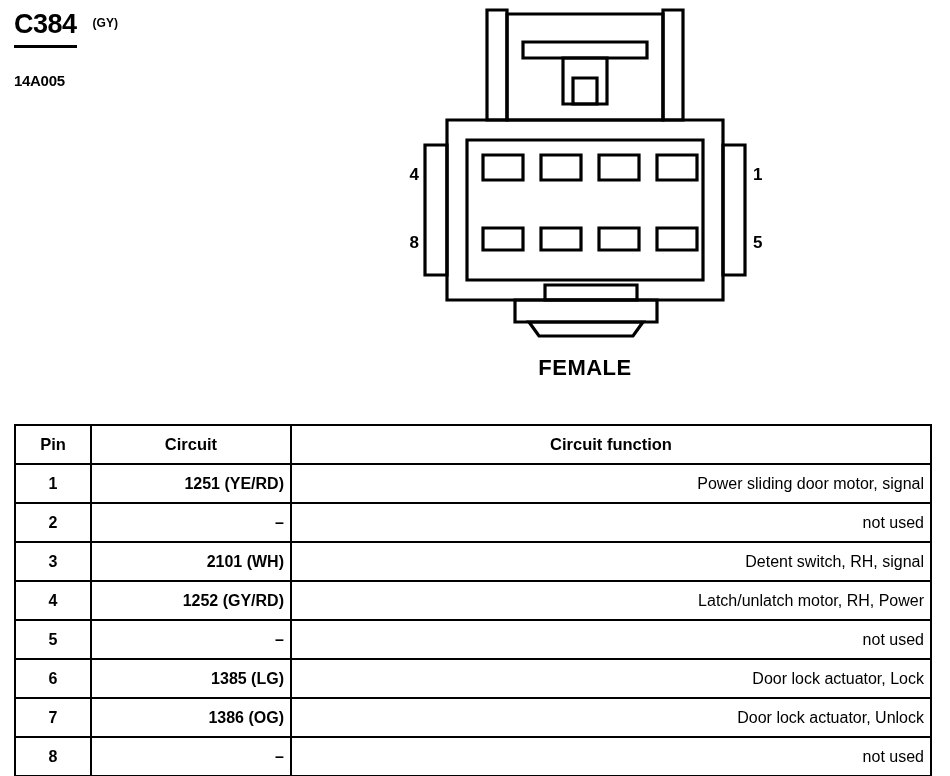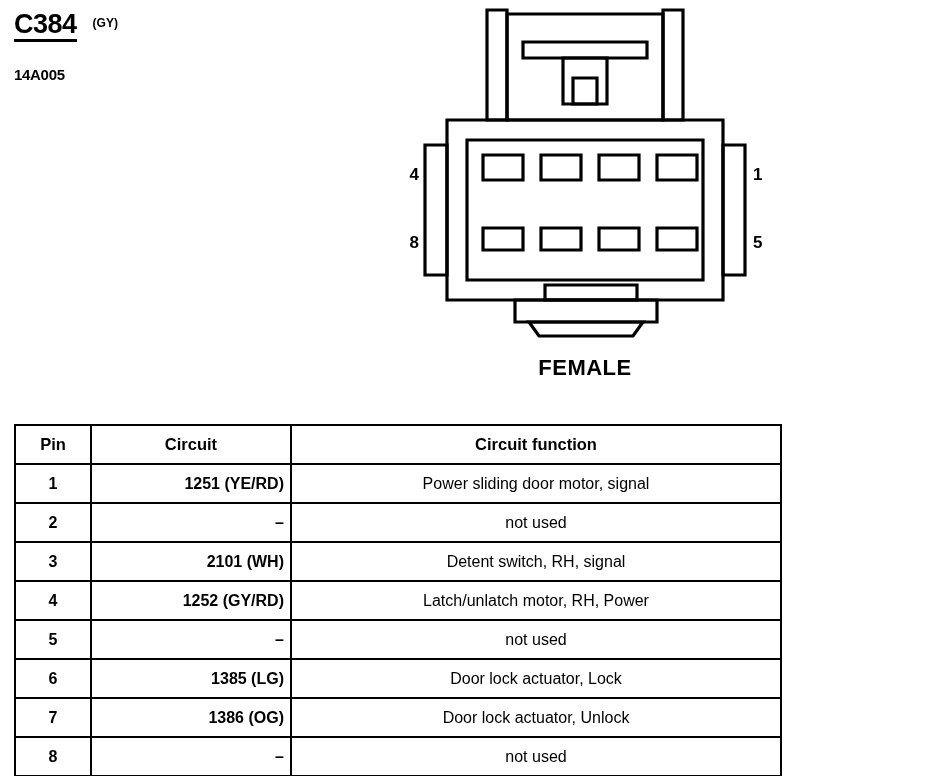--- a/index.html
+++ b/index.html
@@ -25,21 +25,21 @@
   }
   #connector-id-row {
     display: flex;
     align-items: baseline;
   }
   #connector-id {
     font-size: 27px;
     font-weight: bold;
     letter-spacing: -0.5px;
     border-bottom: 3px solid #000;
-    padding-bottom: 1px;
+    padding-bottom: 7px;
     line-height: 1.05;
   }
   #connector-color {
     font-size: 12px;
     font-weight: bold;
     margin-left: 16px;
     position: relative;
     top: -6px;
   }
   #part-number {
@@ -73,21 +73,21 @@
     font-size: 22px;
     font-weight: bold;
     letter-spacing: 0.5px;
   }
 
   
   #pin-table-wrap {
     position: absolute;
     left: 14px;
     top: 424px;
-    width: 768px;
+    width: 918px;
   }
   table.pin-table {
     border-collapse: collapse;
     width: 100%;
     table-layout: fixed;
   }
   table.pin-table th,
   table.pin-table td {
     border: 2px solid #000;
     height: 37px;
@@ -105,21 +105,21 @@
 
   td.cell-pin {
     text-align: center;
     font-weight: bold;
   }
   td.cell-circuit {
     text-align: right;
     font-weight: bold;
   }
   td.cell-function {
-    text-align: center;
+    text-align: right;
     padding-left: 12px;
   }
   th.th-pin, th.th-circuit { }
 </style>
 </head>
 <body>
 
 <div id="header-block">
   <div id="connector-id-row">
     <span id="connector-id">C384</span>

